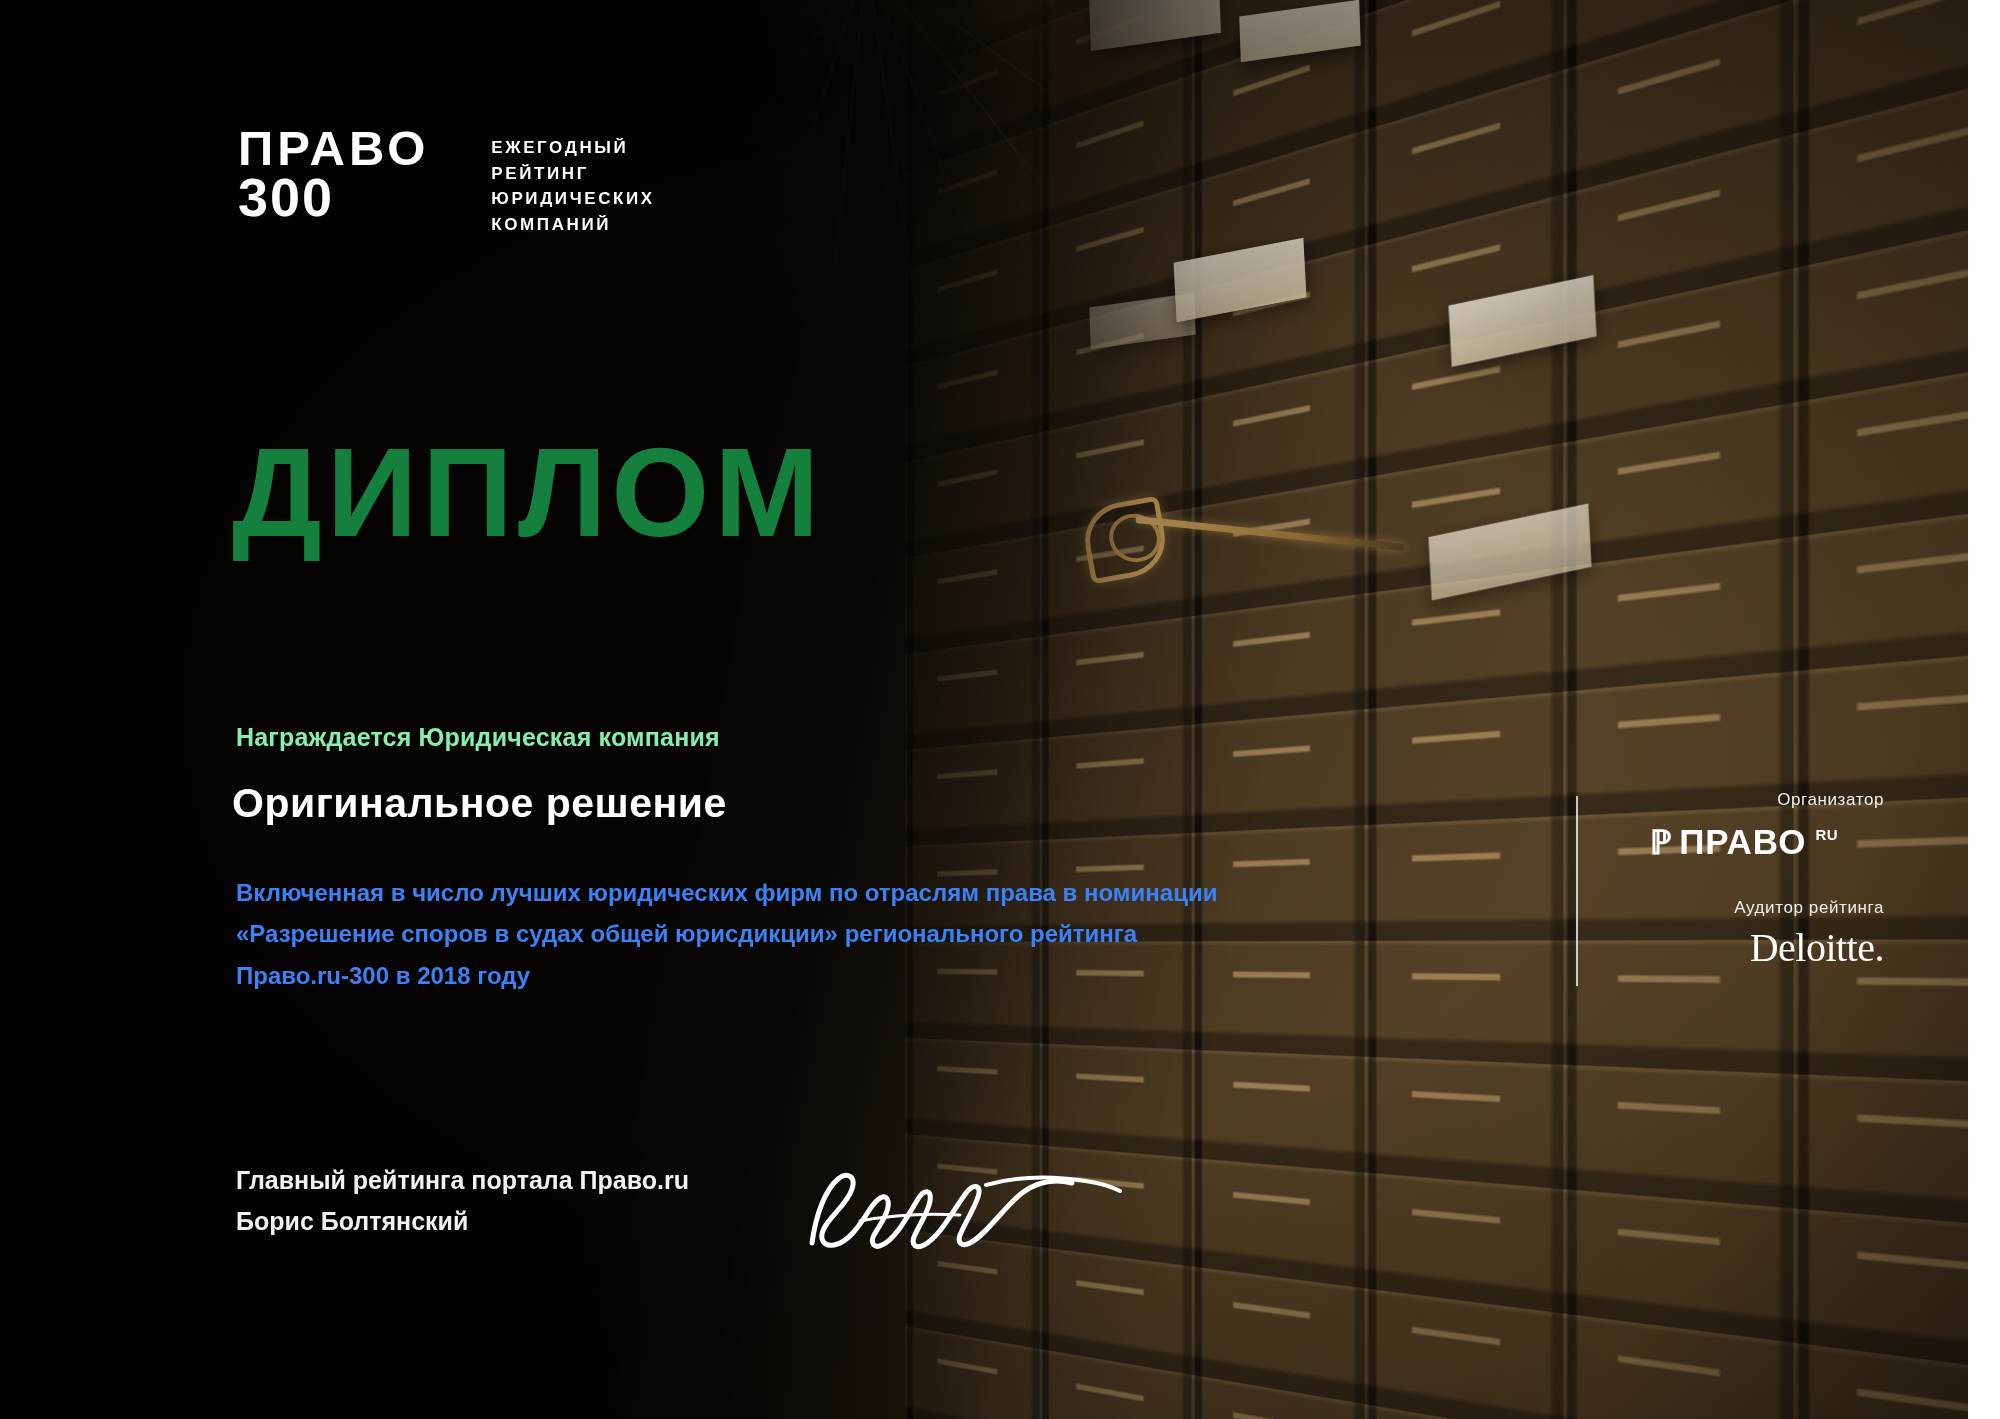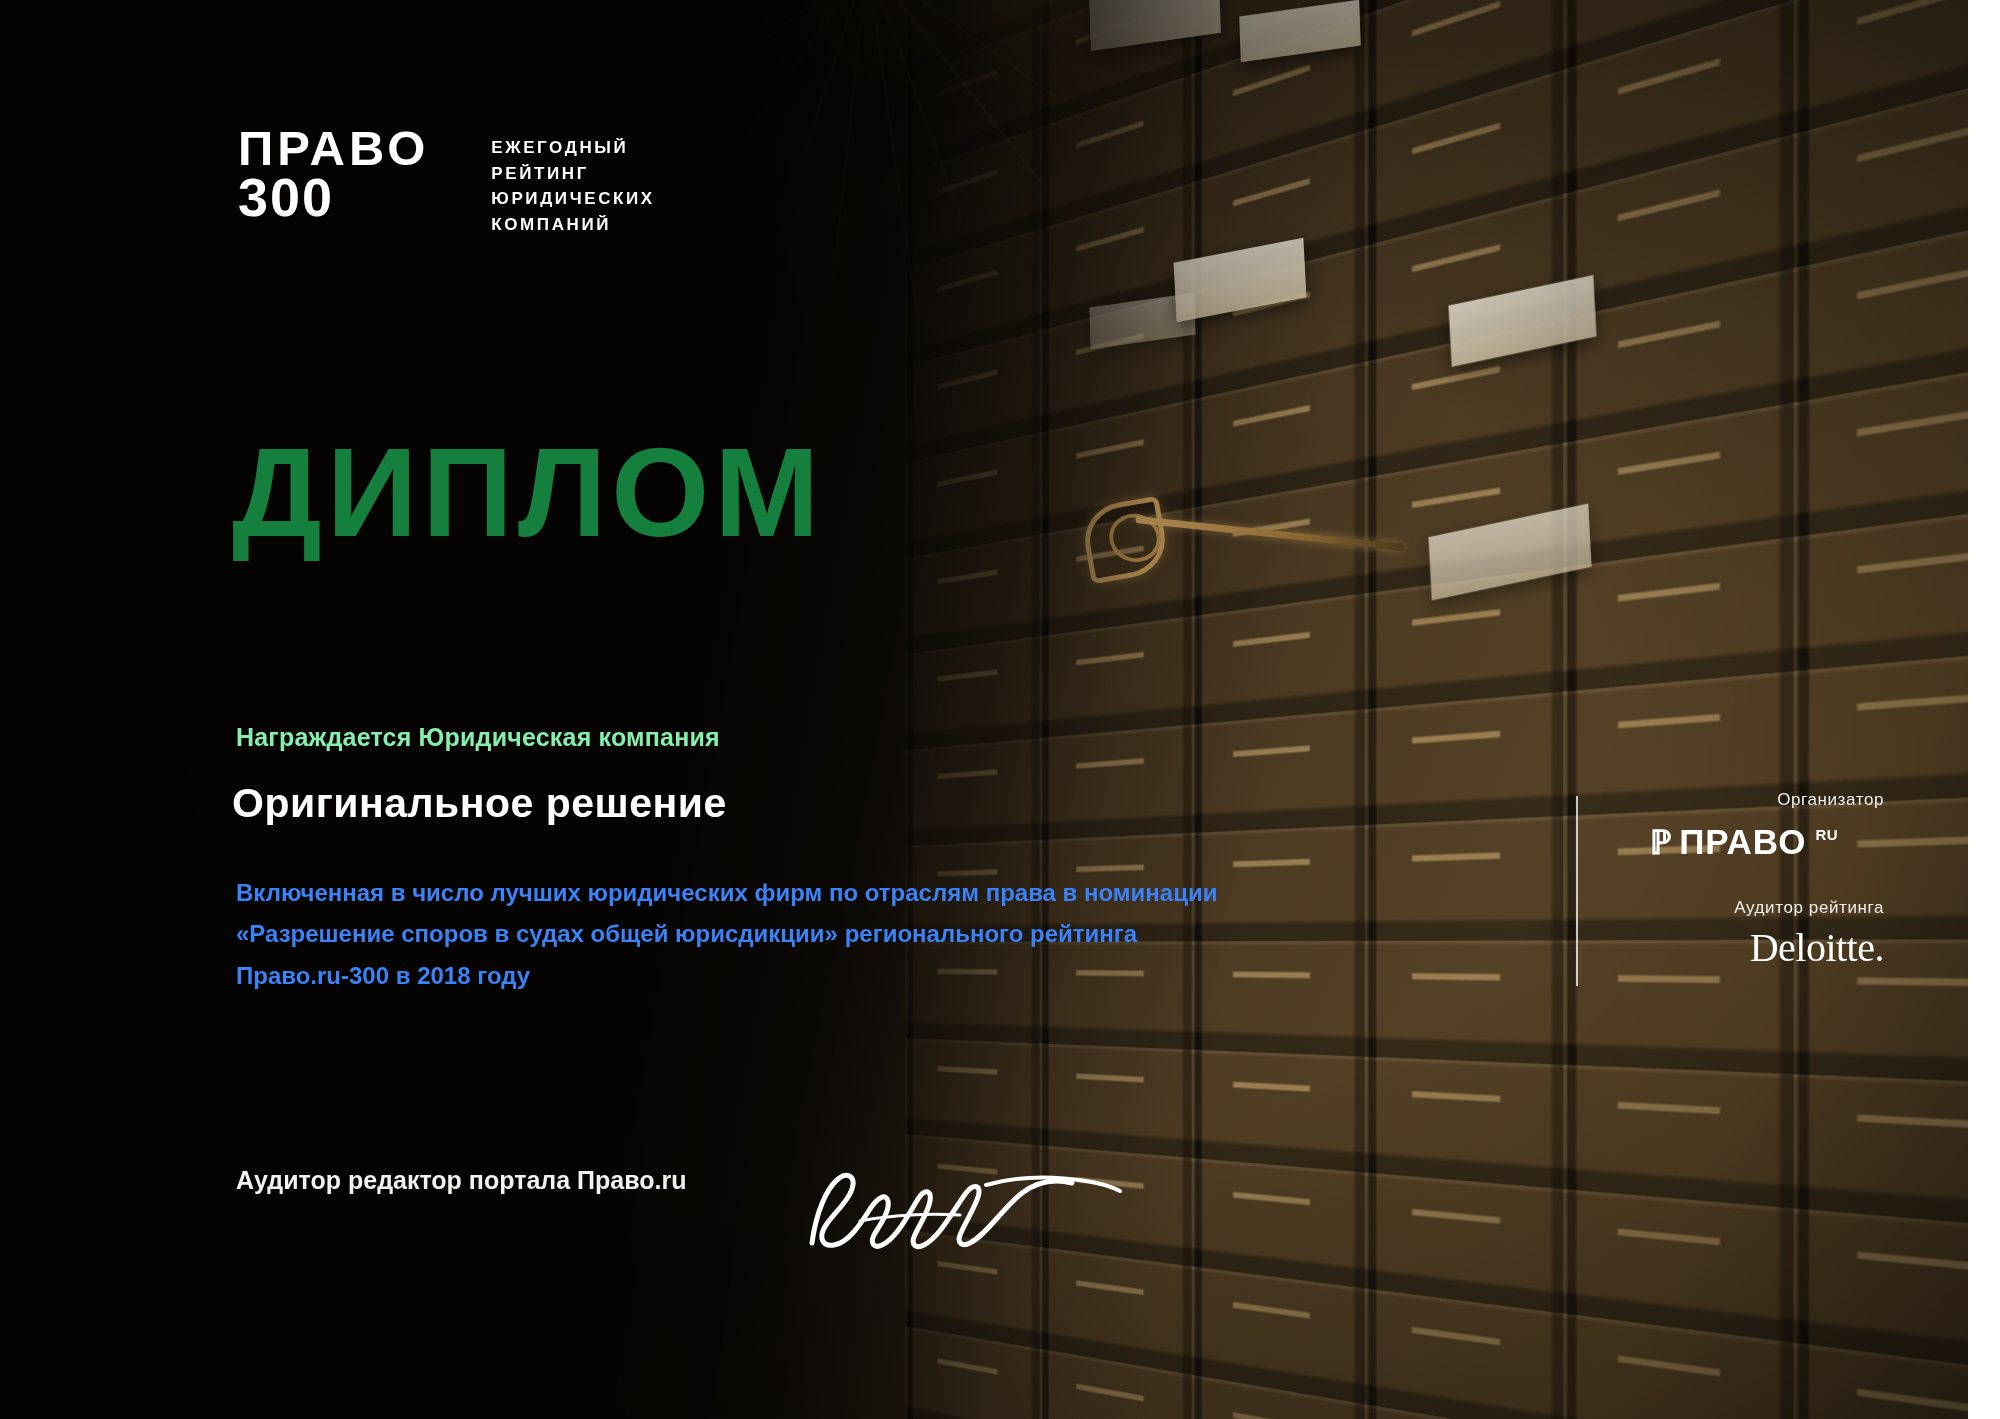--- a/index.html
+++ b/index.html
@@ -396,21 +396,22 @@
       </div>
     </div>
 
     <div class="title">ДИПЛОМ</div>
 
     <div class="award-label">Награждается Юридическая компания</div>
     <div class="company">Оригинальное решение</div>
     <div class="description">Включенная в число лучших юридических фирм по отраслям права в номинации «Разрешение споров в судах общей юрисдикции» регионального рейтинга Право.ru-300 в 2018 году</div>
 
     <div class="signature-block">
-      <div>Аудитор редактор портала Право.ru</div>
+      <div>Главный рейтинга портала Право.ru</div>
+      <div>Борис Болтянский</div>
     </div>
 
     <svg class="signature-mark" viewBox="0 0 330 110">
       <path d="M12,88 C16,58 26,34 38,24 C48,16 56,22 52,34 C48,47 34,58 26,70 C18,82 22,92 34,90 C48,88 60,70 70,54 C78,42 86,38 88,46 C90,56 80,70 74,80 C70,88 74,94 82,90 C96,84 108,60 118,44 C124,34 132,34 130,46 C128,58 118,72 114,82 C111,90 116,94 124,90 C140,82 154,54 166,38 C174,28 182,30 178,42 C174,54 164,70 160,80 C157,88 162,92 170,88 C186,80 204,52 222,38 C238,26 256,24 272,28" fill="none" stroke="#ffffff" stroke-width="5" stroke-linecap="round" stroke-linejoin="round"></path>
       <path d="M186,30 C214,22 248,20 286,26 C300,28 312,32 320,36" fill="none" stroke="#ffffff" stroke-width="4" stroke-linecap="round"></path>
       <path d="M60,66 C92,60 126,58 160,60" fill="none" stroke="#ffffff" stroke-width="3" stroke-linecap="round"></path>
     </svg>
 
     <div class="credits">
       <div class="credit-label">Организатор</div>

